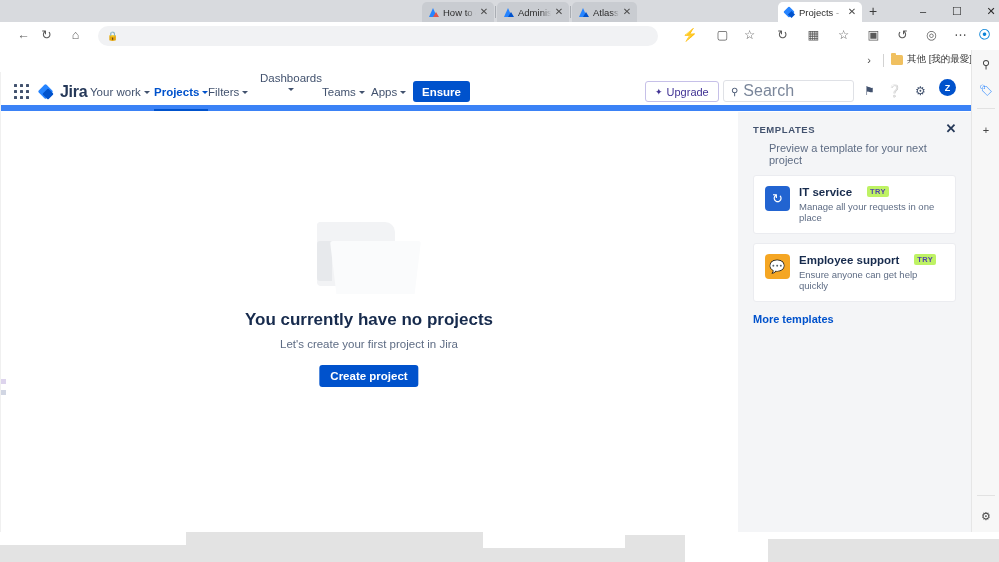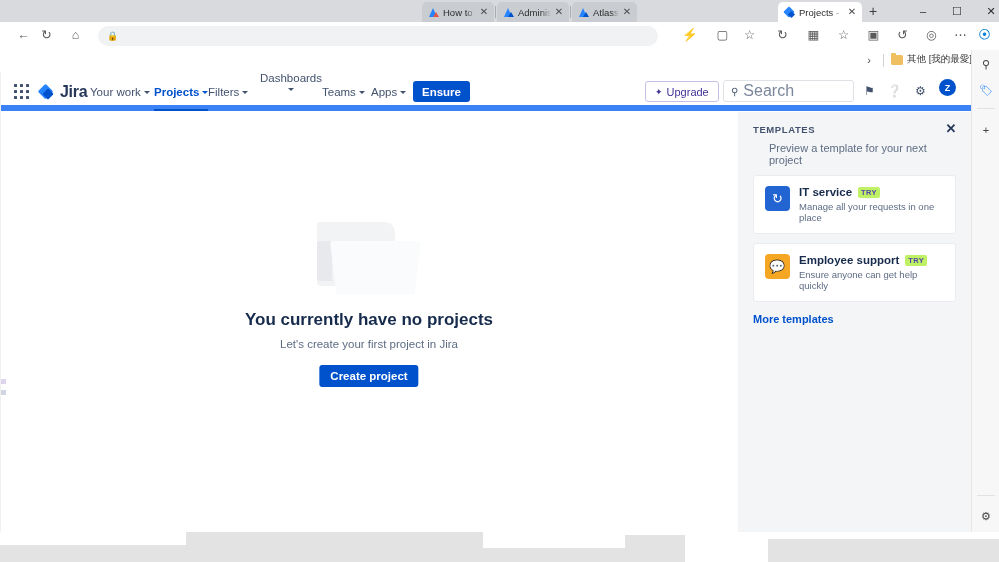--- a/index.html
+++ b/index.html
@@ -274,21 +274,21 @@
     margin-top:9px; background:#ffffff;
     border:1px solid #ebecf0; border-radius:3px;
     padding:10px 11px;
     display:flex; gap:9px; align-items:flex-start;
   }
   .tmplicon {
     flex:0 0 25px; width:25px; height:25px; border-radius:4px;
     display:flex; align-items:center; justify-content:center;
     color:#fff; font-size:13px;
   }
-  .tmpl-name-row { display:flex; align-items:center; gap:6px; }
+  .tmpl-name-row { display:flex; align-items:flex-start; gap:15px; }
   .tmplname { font-size:11.5px; color:#172b4d; font-weight:600; }
   .trybadge {
     font-size:7.5px; font-weight:700; letter-spacing:0.4px;
     color:#5243aa; background:#bef264;
     padding:1px 3px; border-radius:2px;
   }
   .tmpldesc { margin-top:3px; font-size:9.5px; color:#5e6c84; }
   #moretmpl { margin-top:11px; font-size:11px; color:#0052cc; font-weight:600; }
 
   

